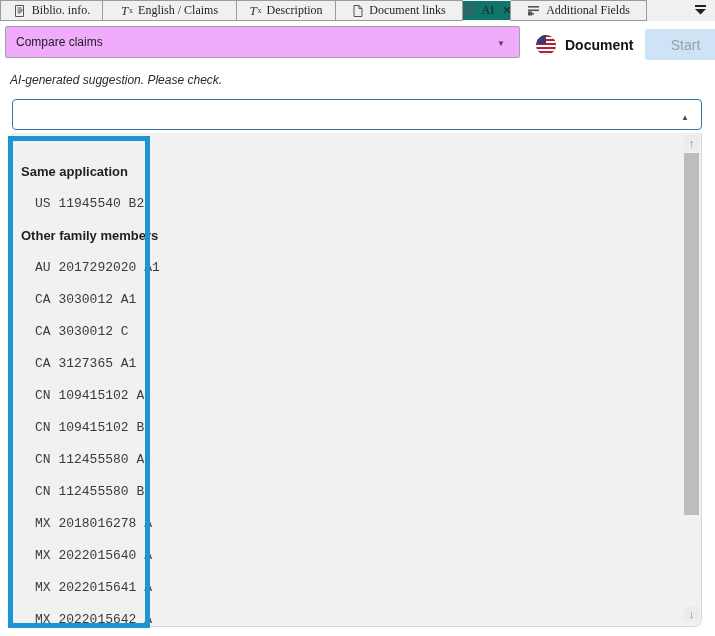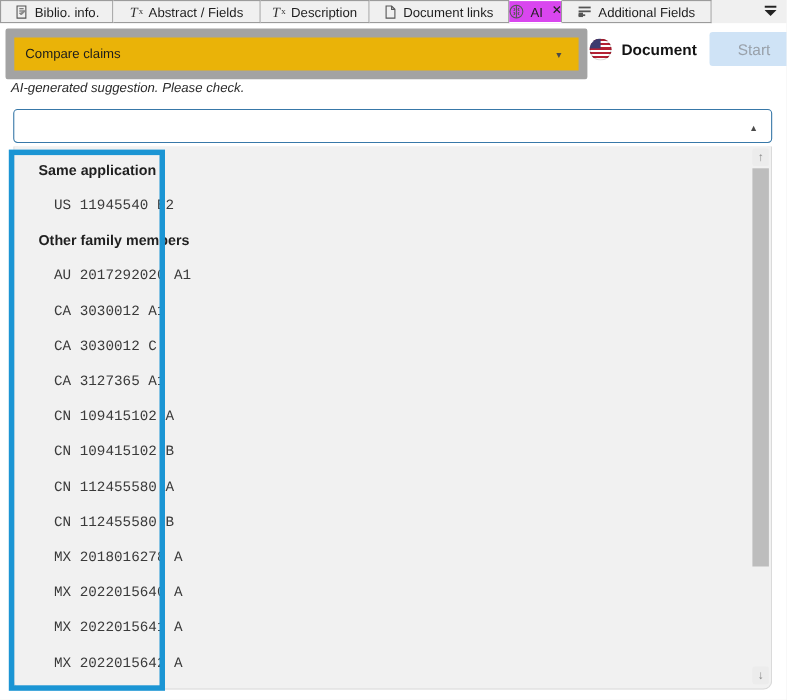--- a/index.html
+++ b/index.html
@@ -4,42 +4,42 @@
 <style>
   html,body{margin:0;padding:0;}
   body{
     width:715px;height:636px;position:relative;overflow:hidden;
     background:#fff;font-family:"Liberation Sans",sans-serif;
     -webkit-font-smoothing:antialiased;
   }
   
   .tabbar{
     position:absolute;left:0;top:0;width:715px;height:21px;
-    display:flex;background:#f0f0f0;
+    display:flex;background:#f0f0f0;font-family:Liberation Serif, serif;
   }
   .tab{
     box-sizing:border-box;height:21px;
     display:flex;align-items:center;justify-content:center;gap:5px;
     background:#f0f0f0;border:1px solid #9b9b9b;border-left-width:0;
     font-size:12px;color:#1f1f1f;white-space:nowrap;cursor:default;
   }
   .tab.first{border-left-width:1px;}
-  .tab.active{background:#d946ef;border-top-color:#fff;border-bottom-color:#fff;align-items:center;}
+  .tab.active{background:#0f766e;border-top-color:#fff;border-bottom-color:#fff;align-items:center;}
   .tab .ticon{display:flex;align-items:center;}
   .icon-tx{font-family:"Liberation Serif",serif;font-style:italic;font-size:13px;color:#333;line-height:1;}
   .icon-tx::before{content:"T";}
   .icon-tx::after{content:"x";font-style:normal;font-size:8px;vertical-align:-3px;margin-left:1px;}
   .tab-close{margin-left:3px;font-size:11px;color:#222;cursor:pointer;line-height:1;}
   .tab-close::before{content:"✕";}
   .tab-filler{flex:1;background:#f0f0f0;position:relative;}
   .overflow-btn{position:absolute;right:8px;top:3px;width:14px;height:14px;display:flex;align-items:center;justify-content:center;cursor:pointer;}
   
   .hl-box1{
     position:absolute;left:5px;top:26px;width:513px;height:30px;
-    border:8px solid #a3a3a3;background:#eab308;border-radius:2px;
+    border:1px solid #a3a3a3;background:#f0abfc;border-radius:2px;
     display:flex;align-items:center;
   }
   .action-select{
     flex:1;height:100%;display:flex;align-items:center;
     padding-left:10px;padding-right:14px;font-size:12px;color:#1c1c1c;cursor:pointer;
   }
   .action-select .sel-text{flex:1;}
   .caret-down::before{content:"▼";font-size:8px;color:#4a4a4a;}
   .caret-up::before{content:"▲";font-size:8px;color:#4a4a4a;}
   .lang-group{position:absolute;left:536px;top:31px;height:28px;display:flex;align-items:center;gap:9px;}
@@ -66,21 +66,21 @@
     display:flex;align-items:center;cursor:pointer;
   }
   .patent-combo .combo-value{flex:1;padding-left:10px;font-size:12px;color:#1c1c1c;}
   .patent-combo .caret-up{margin-right:12px;}
   
   .dd-panel{
     position:absolute;left:12px;top:133px;width:690px;height:494px;box-sizing:border-box;
     background:#f1f1f1;border:1px solid #d8d8d8;border-top:none;
     border-radius:0 0 8px 8px;
   }
-  .dd-list{position:absolute;left:0;top:5px;width:300px;margin-left:14px;}
+  .dd-list{position:absolute;left:0;top:22px;width:300px;}
   .dd-row{height:32px;display:flex;align-items:center;font-size:13px;color:#3a3a3a;cursor:pointer;}
   .dd-row.group{padding-left:8px;font-weight:700;color:#1f1f1f;cursor:default;}
   .dd-row.item{padding-left:22px;font-family:Liberation Mono, monospace;}
   
   .scrollbar{position:absolute;right:1px;top:1px;width:17px;height:491px;background:#f1f1f1;border-radius:0 0 7px 0;}
   .scroll-btn{
     position:absolute;left:1px;width:15px;height:16px;background:#ececec;border-radius:2px;
     display:flex;align-items:center;justify-content:center;cursor:pointer;
     font-size:11px;color:#8a8a8a;line-height:1;
   }
@@ -106,21 +106,21 @@
       <svg width="14" height="14" viewBox="0 0 14 14">
           <path class="st" d="M2.5 1.5h8v11h-8z"></path>
           <path class="st" d="M4.5 4h4M4.5 6h4M4.5 8h2.5"></path>
           <path d="M7.5 12.2l4.2-4.2 1.6 1.6-4.2 4.2H7.5z" fill="#8a8a8a" transform="translate(-1,-2) scale(0.85)"></path>
         </svg>
     </span>
     <span>Biblio. info.</span>
   </div>
   <div class="tab" style="width:134px">
     <span class="ticon icon-tx"></span>
-    <span>Abstract / Fields</span>
+    <span>English / Claims</span>
   </div>
   <div class="tab" style="width:99px">
     <span class="ticon icon-tx"></span>
     <span>Description</span>
   </div>
   <div class="tab" style="width:127px">
     <span class="ticon">
       <svg width="12" height="14" viewBox="0 0 12 14">
           <path class="st" d="M2 1.5h5l3 3v8H2z"></path>
           <path class="st" d="M7 1.5v3h3"></path>

